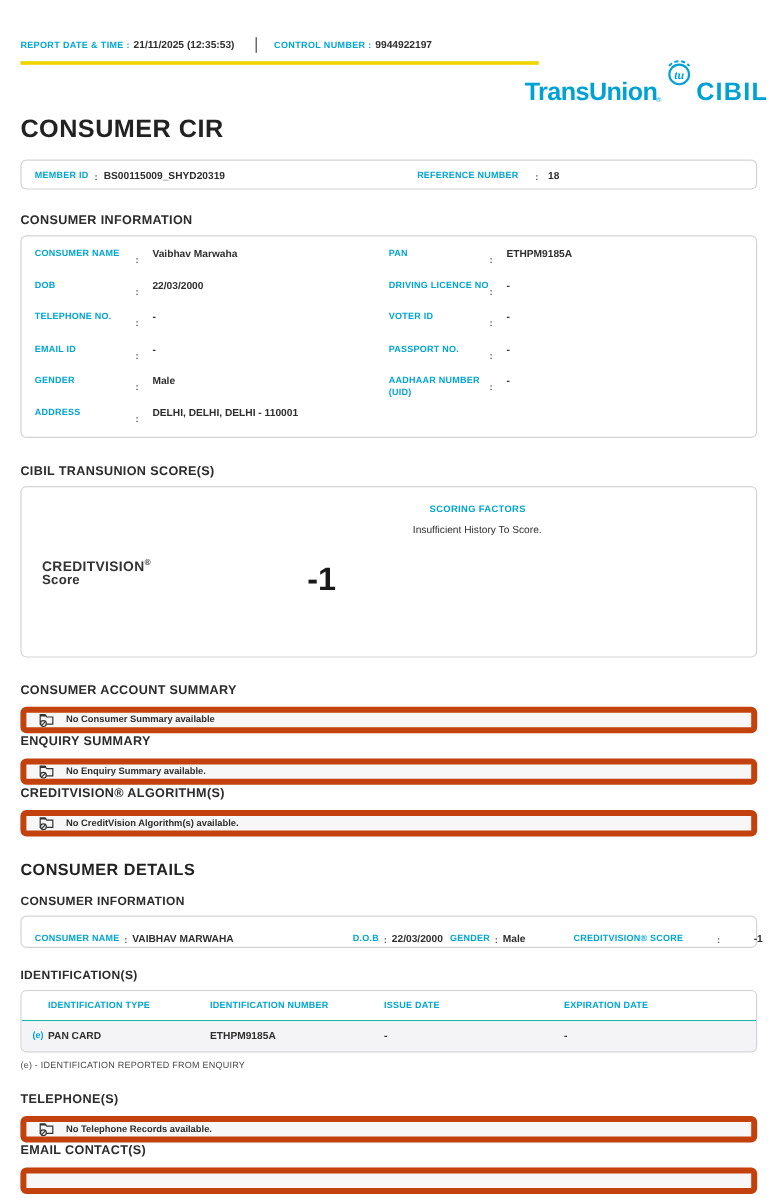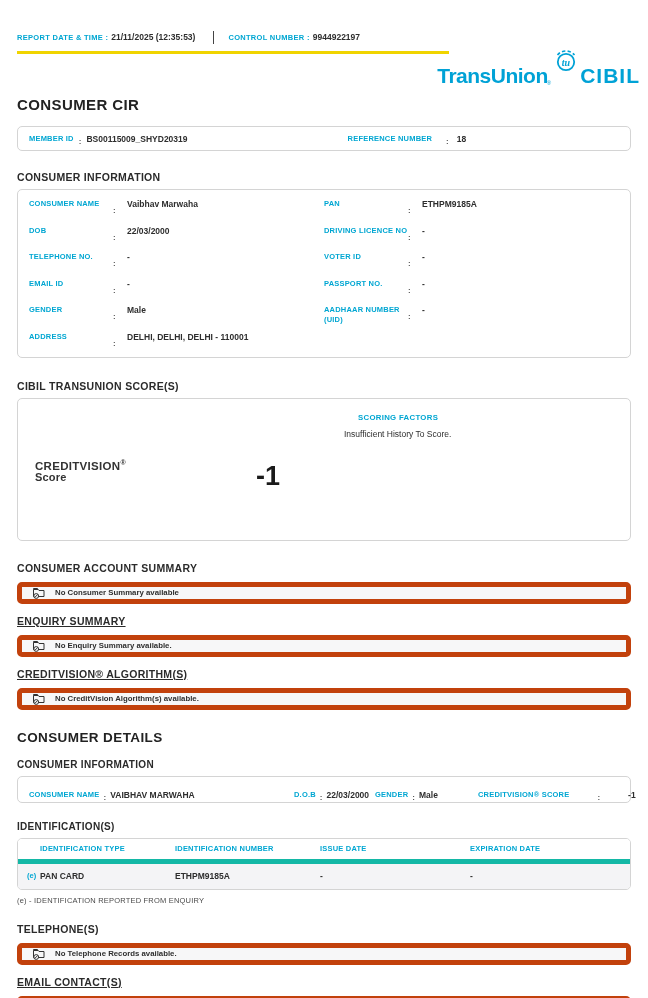--- a/index.html
+++ b/index.html
@@ -13,21 +13,21 @@
   .hdr-val { font-size:8.5px; font-weight:bold; color:#2e2e2e; margin-left:3px; }
   .hdr-div { width:1px; height:13px; background:#444; margin:0 14px 0 18px; }
   .yellow-line { width:432px; height:3px; background:#f0d400; margin-top:7px; }
   .logo { position:absolute; top:18px; right:8px; display:flex; align-items:flex-end; }
   .logo-tu { font-size:21px; font-weight:bold; color:#00a2d6; letter-spacing:-.5px; }
   .logo-badge { position:relative; margin:0 1px 10px 1px; }
   .logo-cibil { font-size:21px; font-weight:bold; color:#00a2d6; letter-spacing:1px; }
   .logo-reg { font-size:6px; color:#00a2d6; align-self:flex-end; margin:0 1px 2px -1px; }
 
   
-  .h1 { font-size:15px; font-weight:bold; letter-spacing:.4px; color:#222; }
+  .h1 { font-size:21px; font-weight:bold; letter-spacing:.4px; color:#222; }
   .h2 { font-size:10.5px; font-weight:bold; letter-spacing:.3px; color:#2b2b2b; }
   .box { border:1px solid #d4d4d4; border-radius:5px; background:#fff; }
   .lbl { color:#00a6d2; font-weight:bold; font-size:7.5px; letter-spacing:.2px; }
   .val { color:#2e2e2e; font-weight:bold; font-size:8.5px; }
   .sep::before { content:":"; color:#555; font-size:8px; font-weight:bold; }
   .gray-bar { display:flex; align-items:center; gap:9px; height:22px;
     background:#f7f7f8; border:5px solid #c2410c; border-radius:5px; padding:0 10px; }
   .gray-bar .msg { font-size:7.8px; font-weight:bold; color:#2e2e2e; }
   .footnote { font-size:7.5px; color:#4a4a4a; letter-spacing:.2px; margin-top:6px; }
 
@@ -53,29 +53,29 @@
   .factors .f-txt { font-size:8.5px; color:#2e2e2e; margin-top:7px; }
 
   
   .details-box { position:relative; height:27px; margin-top:6px; }
   .dfield { position:absolute; top:9px; display:flex; align-items:center; gap:4px; white-space:nowrap; }
 
   
   .tbl { margin-top:6px; border:1px solid #d4d4d4; border-radius:5px; overflow:hidden; background:#fff; }
   .trow { display:grid; align-items:center; height:25px; }
   .id-grid { grid-template-columns:155px 145px 150px 1fr; }
-  .thead { border-bottom:5px solid #14b8a6; background:#fff; }
+  .thead { border-bottom:1px solid #14b8a6; background:#fff; }
   .thead .cell { font-size:7.5px; font-weight:bold; color:#00a6d2; letter-spacing:.2px; }
   .tdata { background:#f4f4f6; }
   .tdata .cell { font-size:8.5px; font-weight:bold; color:#2e2e2e; }
   .cell { padding-left:2px; }
   .cell.first { padding-left:22px; position:relative; }
   .marker { position:absolute; left:9px; color:#00a6d2; font-size:7.5px; font-weight:bold; }
 
-  .mt20 { margin-top:20px; } .mt18 { margin-top:18px; } .mt10 { margin-top:11px;text-decoration:underline; }
+  .mt20 { margin-top:20px; } .mt18 { margin-top:18px; } .mt10 { margin-top:1px; }
   .mt22 { margin-top:22px; } .mt14 { margin-top:14px; }
   .mt8 { margin-top:8px; }
 </style>
 </head>
 <body>
 
 <div class="page">
 
   <div class="hdr-row">
     <span class="hdr-label">REPORT DATE &amp; TIME</span>

